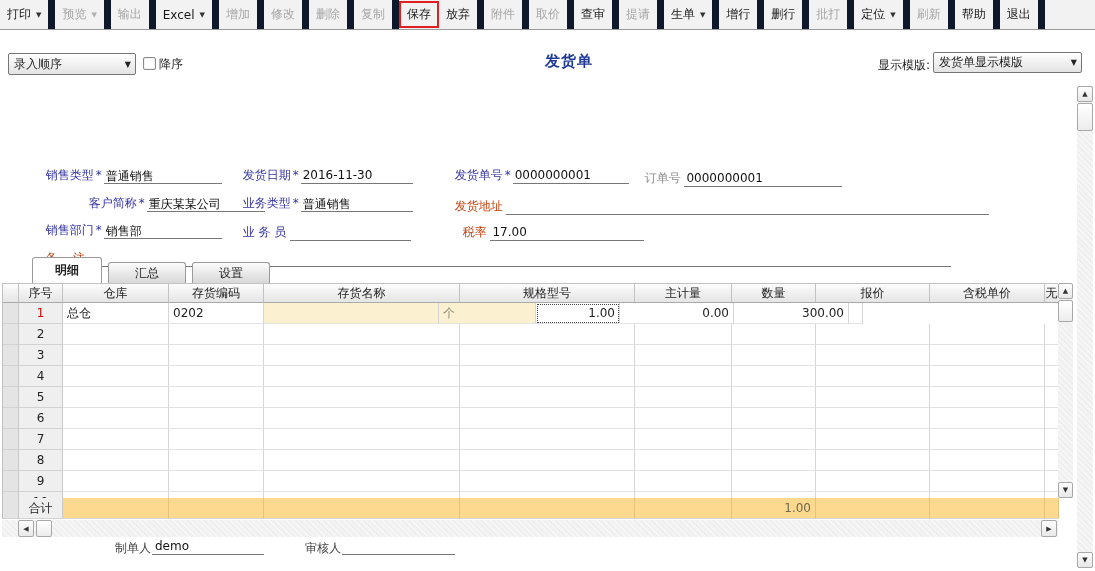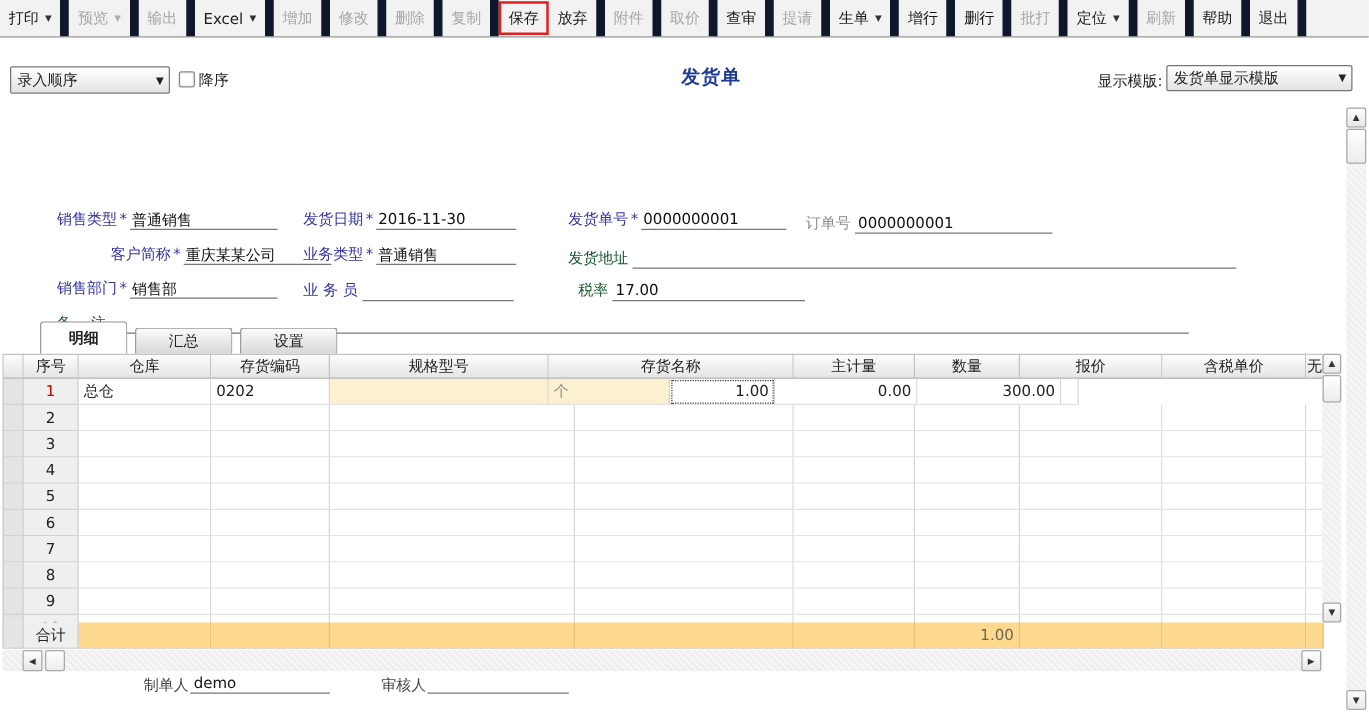--- a/index.html
+++ b/index.html
@@ -28,21 +28,21 @@
     box-shadow:inset 0 0 2px #cfcfcf; }
   .chklbl { position:absolute; left:159px; top:56px; }
   .ptitle { position:absolute; left:545px; top:52px; font-size:15px; font-weight:bold;
     color:#1e3a96; letter-spacing:1px; }
   .tpllbl { position:absolute; left:878px; top:57px; color:#222; }
 
   
   .field { position:absolute; white-space:pre; }
   .lbl { color:#3333a0; }
   .lbl.gray { color:#8c8c8c; }
-  .lbl.blk  { color:#14532d; }
+  .lbl.blk  { color:#c2410c; }
   .req { color:#3333a0; margin:0 2px; }
   .val { display:inline-block; border-bottom:1px solid #777; color:#111;
     height:16px; vertical-align:bottom; padding-left:2px; white-space:nowrap; overflow:hidden; }
   .f1  { left:38px;  top:153px; } .f1  .val { width:118px; }
   .f2  { left:235px; top:153px; } .f2  .val { width:112px; }
   .f3  { left:447px; top:153px; } .f3  .val { width:116px; }
   .f4  { left:637px; top:156px; } .f4  .val { width:158px; }
   .f5  { left:38px;  top:181px;margin-left:43px; } .f5  .val { width:118px; }
   .f6  { left:235px; top:181px; } .f6  .val { width:112px; }
   .f7  { left:447px; top:184px; } .f7  .val { width:483px; }
@@ -239,22 +239,22 @@
   <div class="tab">汇总</div>
   <div class="tab">设置</div>
 </div>
 
 <div class="grid">
   <div class="ghead" id="ghead">
       <div class="hcell" style="width: 16px; flex: 0 0 auto;"></div>
       <div class="hcell" style="width: 44px; flex: 0 0 auto;">序号</div>
       <div class="hcell" style="width: 106px; flex: 0 0 auto;">仓库</div>
       <div class="hcell" style="width: 95px; flex: 0 0 auto;">存货编码</div>
+      <div class="hcell" style="width: 196px; flex: 0 0 auto;">存货名称</div>
       <div class="hcell" style="width: 175px; flex: 0 0 auto;">规格型号</div>
-      <div class="hcell" style="width: 196px; flex: 0 0 auto;">存货名称</div>
       <div class="hcell" style="width: 97px; flex: 0 0 auto;">主计量</div>
       <div class="hcell" style="width: 84px; flex: 0 0 auto;">数量</div>
       <div class="hcell" style="width: 114px; flex: 0 0 auto;">报价</div>
       <div class="hcell" style="width: 115px; flex: 0 0 auto;">含税单价</div>
       <div class="hcell" style="width: 14px; flex: 0 0 auto;">无</div>
     </div>
   <div class="gbody" id="gbody">
       <div class="grow">
         <div class="gind" style="width: 16px; flex: 0 0 auto;"></div>
         <div class="gno red" style="width: 44px; flex: 0 0 auto;">1</div>

